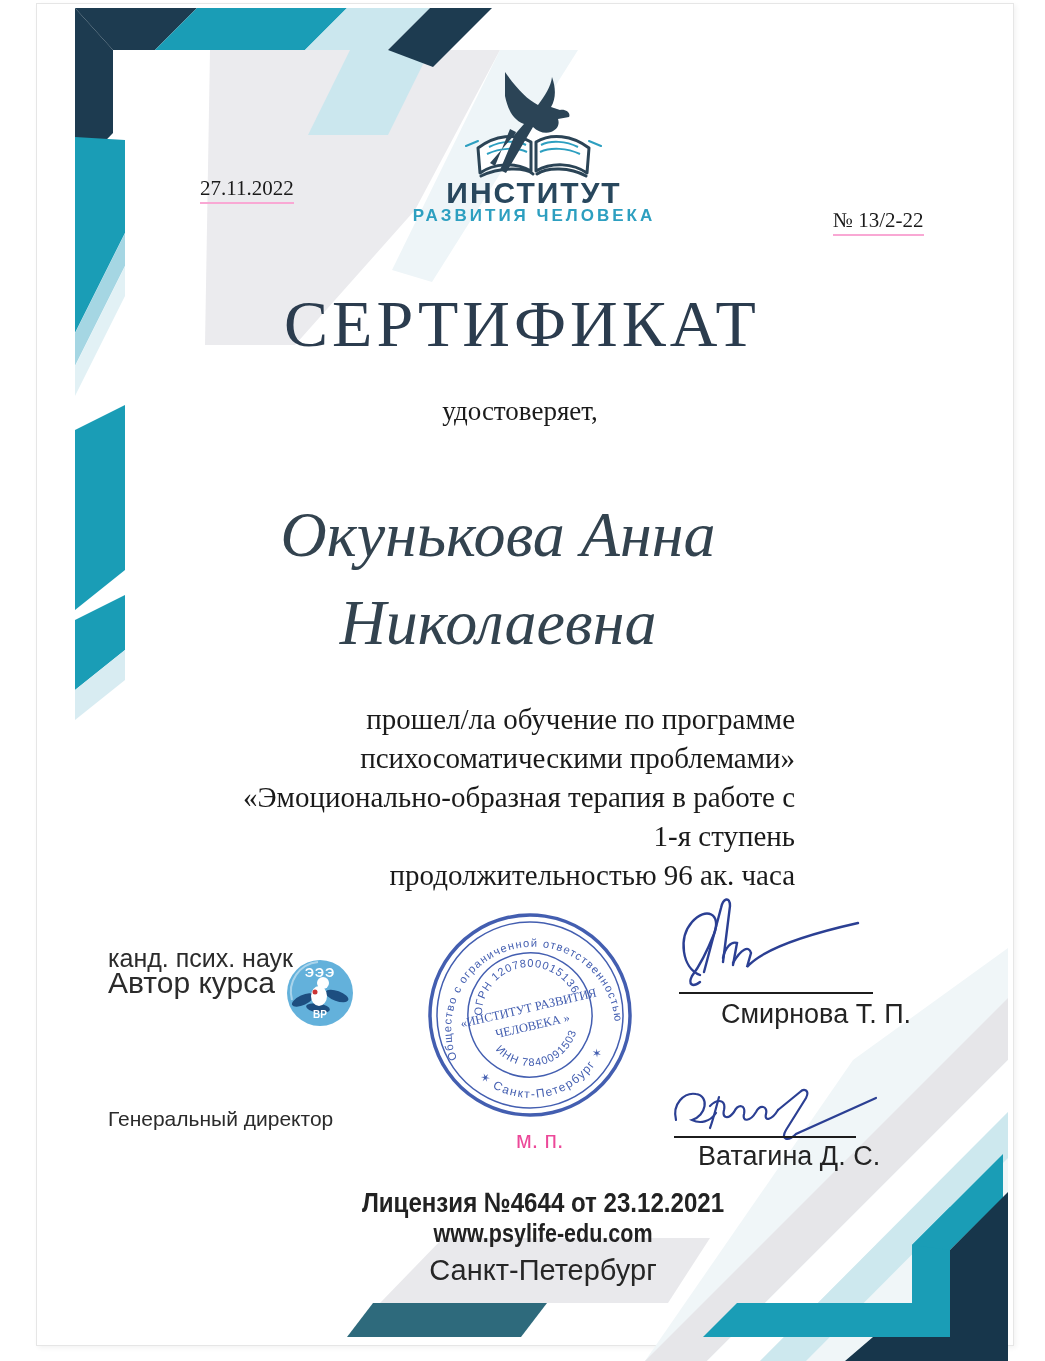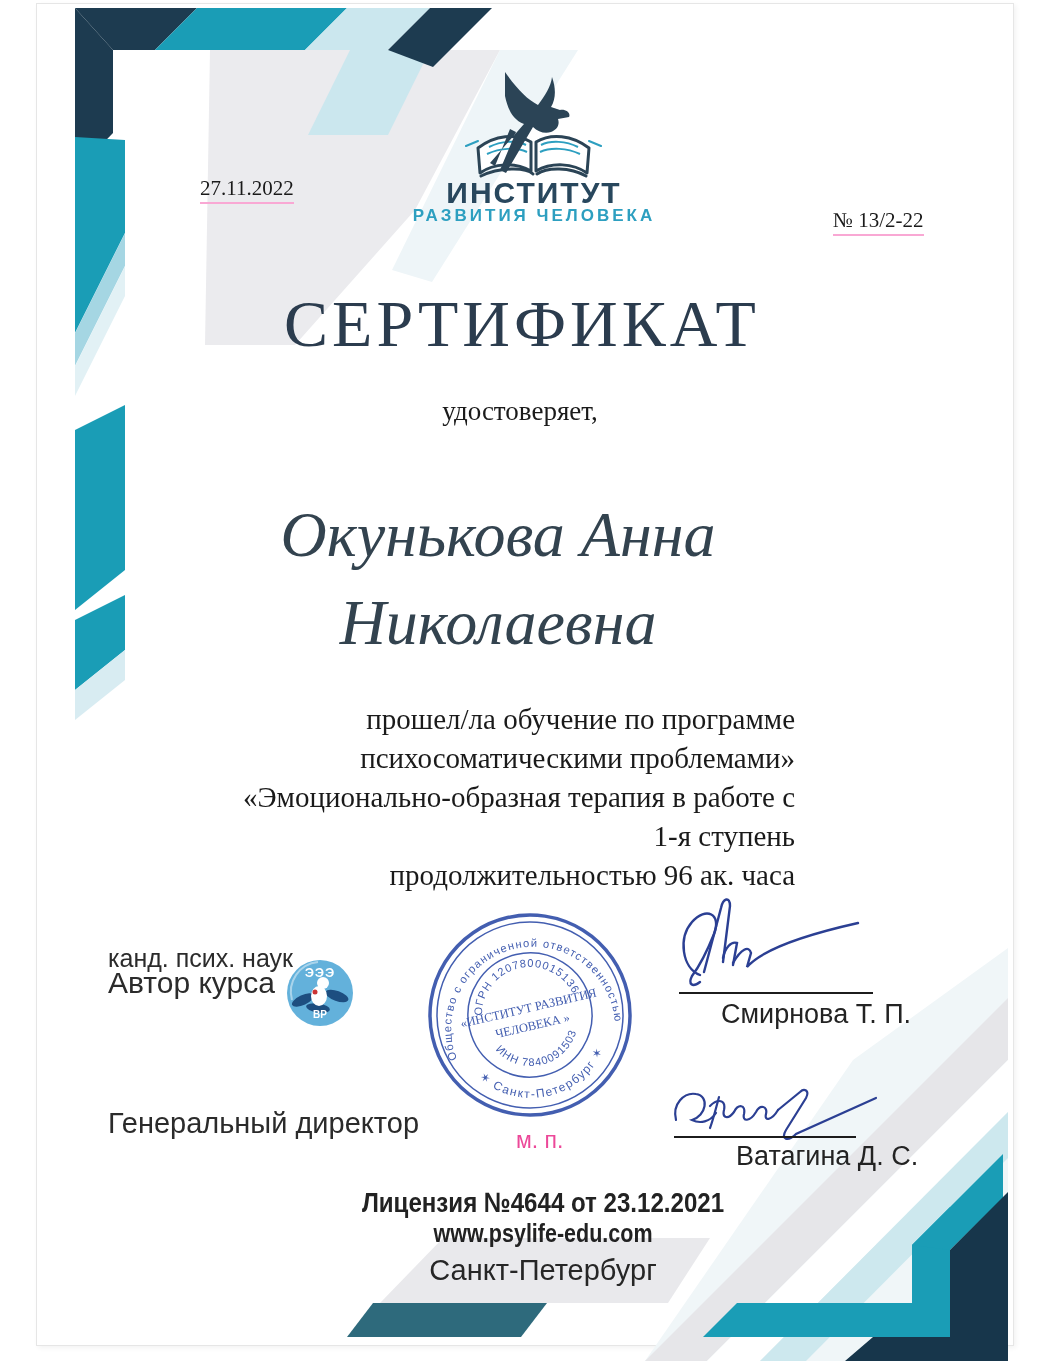--- a/index.html
+++ b/index.html
@@ -18,24 +18,24 @@
   .org1{left:534px;top:176px;font-size:30px;font-weight:700;letter-spacing:2px;color:#28475d;}
   .org2{left:534px;top:206px;font-size:17px;font-weight:700;letter-spacing:3px;color:#2d9fc0;}
   .title{left:522px;top:286px;font-size:66px;letter-spacing:4px;color:#2b3c4e;}
   .certifies{left:520px;top:396px;font-size:27px;}
   .period{left:519px;top:430px;font-size:29px;}
   .name1{left:498px;top:498px;font-size:64px;font-style:italic;color:#33434f;text-align:right;}
   .name2{left:498px;top:586px;font-size:64px;font-style:italic;color:#33434f;}
   .program{left:519px;top:700px;font-size:29px;line-height:39px;text-align:right;transform:translateX(-50%);}
   .author{left:108px;top:966px;font-size:30px;color:#2b2b2b;}
   .degree{left:108px;top:944px;font-size:25px;color:#2b2b2b;}
-  .director{left:108px;top:1107px;font-size:29px;color:#2b2b2b;}
+  .director{left:108px;top:1107px;font-size:21px;color:#2b2b2b;}
   .mp{left:516px;top:1127px;font-size:23px;color:#ec4899;}
   .sig-name1{left:679px;top:999px;font-size:27px;color:#232323;margin-left:42px;}
-  .sig-name2{left:698px;top:1141px;font-size:27px;color:#232323;margin-left:38px;}
+  .sig-name2{left:698px;top:1141px;font-size:27px;color:#232323;}
   .sig-line{position:absolute;z-index:3;border-top:2px solid #1c1c1c;height:0;}
   .line1{left:679px;top:992px;width:194px;}
   .line2{left:674px;top:1136px;width:182px;}
   .license{left:543px;top:1187px;font-size:28px;transform:translateX(-50%) scaleX(.86);font-family:"Liberation Sans",sans-serif;font-weight:700;color:#222;}
   .website{left:543px;top:1219px;font-size:25px;transform:translateX(-50%) scaleX(.86);font-family:"Liberation Sans",sans-serif;font-weight:700;color:#222;}
   .city{left:543px;top:1254px;font-size:29px;color:#262626;}
 </style>
 </head>
 <body>
 

